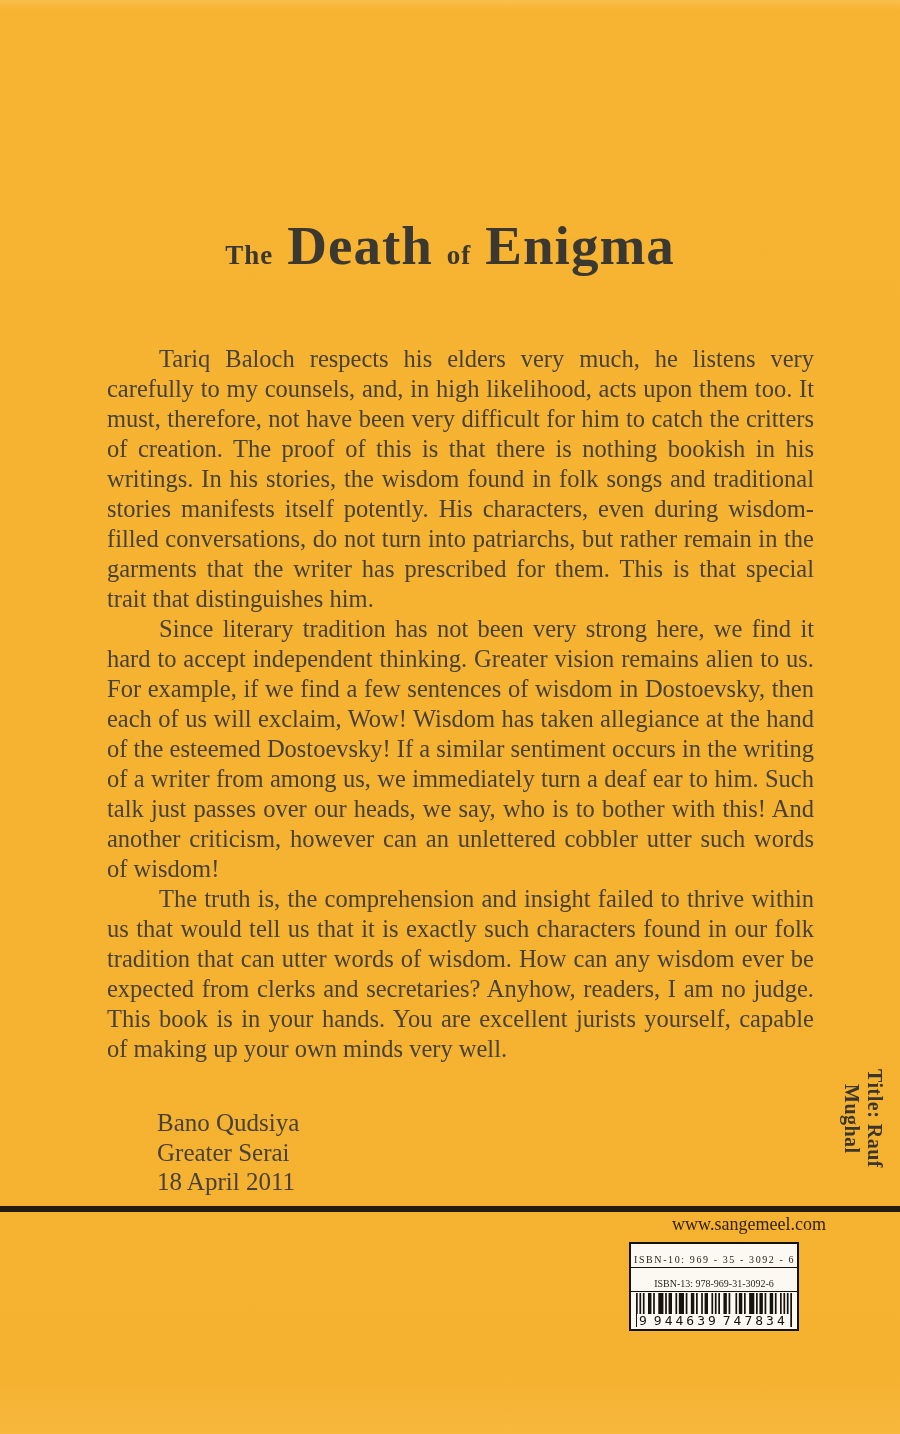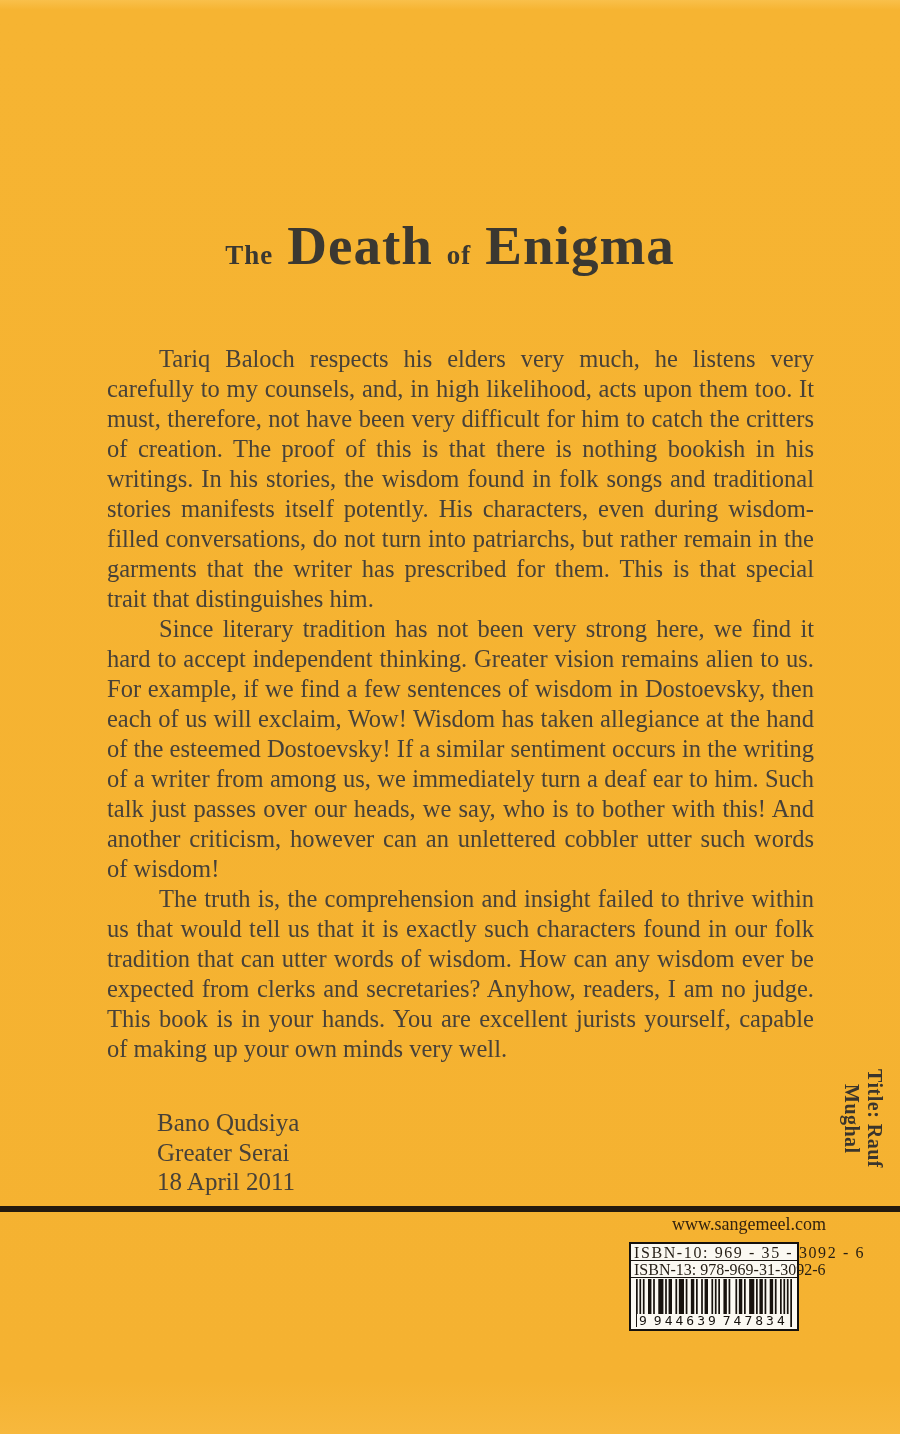--- a/index.html
+++ b/index.html
@@ -55,23 +55,23 @@
     text-align:center; font-size:18px; color:#33220f; font-weight:400;
     white-space:nowrap;
     margin-left:36px;
   }
   .barcode-box {
     position:absolute; left:629px; top:1242px; width:170px; height:89px;
     background:#fbf9f2; border:2px solid #15110d; box-sizing:border-box;
     display:flex; flex-direction:column;
   }
   .isbn-row {
-    font-size:16px; color:#241d14; white-space:nowrap;
+    font-size:10px; color:#241d14; white-space:nowrap;
     border-bottom:1.5px solid #15110d;
-    padding:0.5px 3px; text-align:center; line-height:15px;
+    padding:0.5px 3px; text-align:center; line-height:15px;margin-top:7px;
   }
   .isbn-row.spread { letter-spacing:1.6px; }
   .bars-wrap { position:relative; flex:1; margin:1px 5px 2px; }
   .bars-wrap svg { position:absolute; inset:0; width:100%; height:100%; }
   .barcode-digits {
     position:absolute; left:1px; right:5px; bottom:0;
     display:flex; justify-content:space-between;
     font-family:"DejaVu Sans Mono","Liberation Mono",monospace;
     font-size:13px; line-height:13px; color:#15110d;
   }

